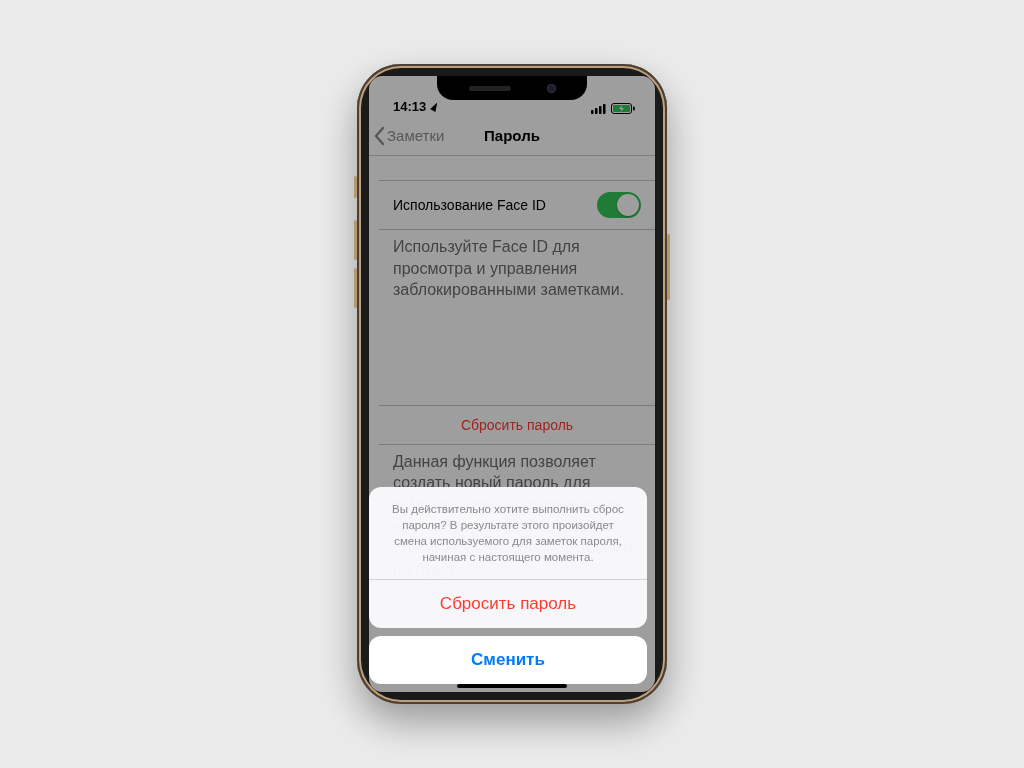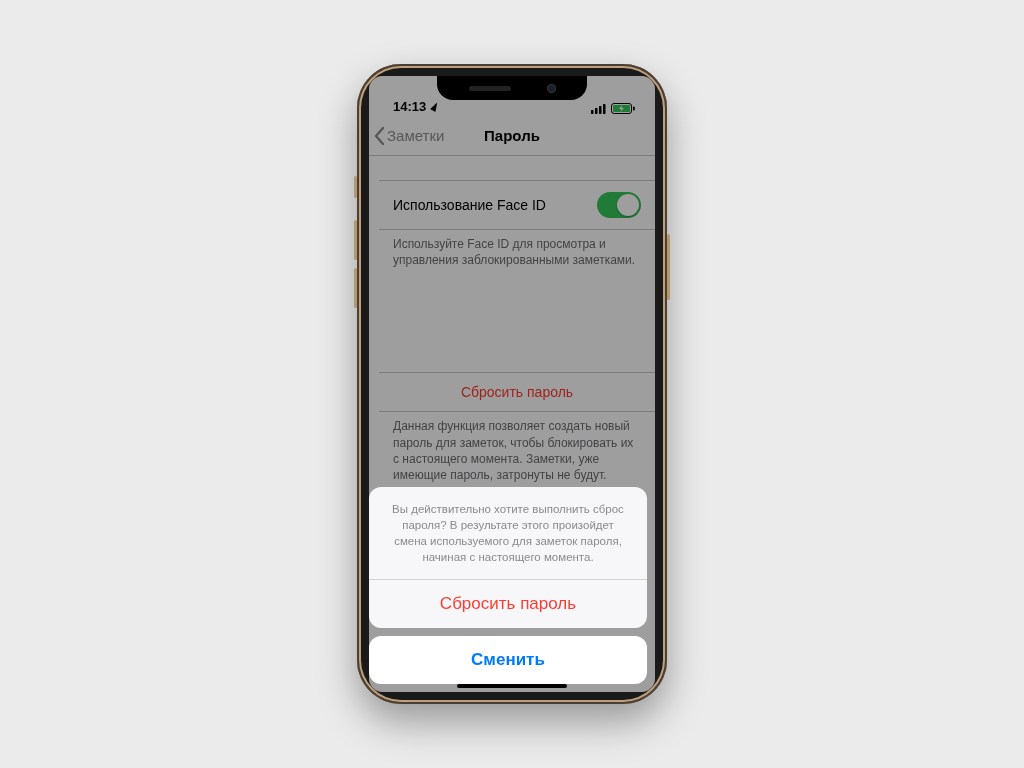--- a/index.html
+++ b/index.html
@@ -101,21 +101,21 @@
   .cell {
     background:#fff;
     border-top:1px solid #c8c7cc;
     border-bottom:1px solid #c8c7cc;
     padding: 11px 14px;
     font-size:14px;
     display:flex; align-items:center; justify-content:space-between;
   }
   .footer {
     padding: 6px 14px 0 14px;
-    font-size:12px;
+    font-size:16px;
     line-height:1.35;
     color:#6d6d72;
   }
   .gap-s { height:24px; }
   .gap-l { height:80px; }
 
   .link  { color:#007aff; }
   .danger{ color:#ff3b30; text-align:center; width:100%; display:block; }
 
   

